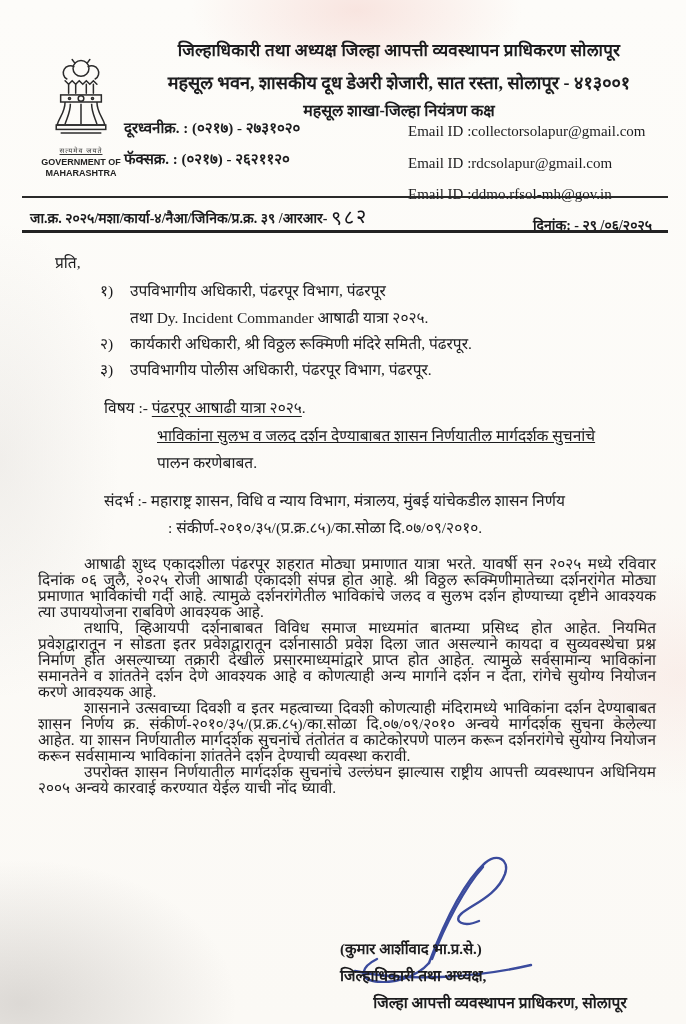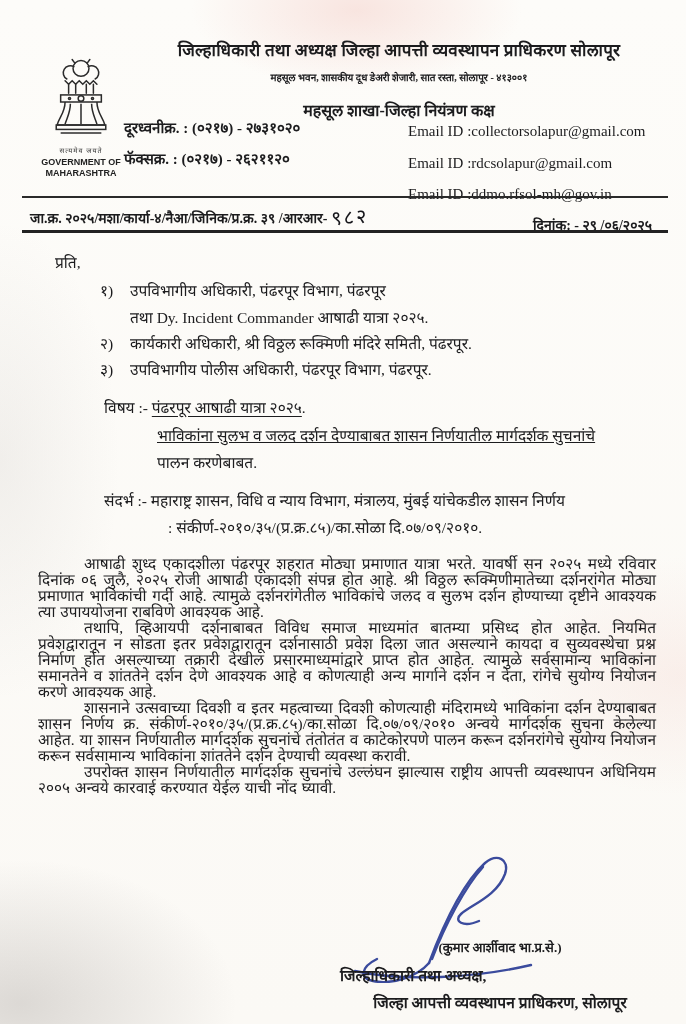--- a/index.html
+++ b/index.html
@@ -14,26 +14,26 @@
       radial-gradient(300px 200px at 3% 98%, rgba(110,102,98,0.22), transparent 72%),
       radial-gradient(160px 320px at 0% 45%, rgba(140,132,128,0.10), transparent 75%),
       linear-gradient(#fdfcf9,#fbf9f5);
   }
   .abs { position:absolute; }
   .b { font-weight:bold; }
   .center { text-align:center; }
 
   
   .lh-line1 { left:120px; right:8px; top:38px;  font-size:17px;   letter-spacing:0.2px; }
-  .lh-line2 { left:120px; right:8px; top:70px;  font-size:10px; }
+  .lh-line2 { left:120px; right:8px; top:70px;  font-size:18px; }
   .lh-line3 { left:120px; right:8px; top:99px;  font-size:16px; }
 
   .emblem-wrap { left:26px; top:56px; width:110px; text-align:center; }
   .emblem-wrap svg { display:block; margin:0 auto; }
-  .motto { font-size:7px; color:#333; letter-spacing:1px; margin-top:-2px; }
+  .motto { font-size:7px; color:#333; letter-spacing:1px; margin-top:-2px;text-decoration:underline; }
   .gov   { font-size:9px; font-weight:bold; font-family:"Liberation Sans",sans-serif; color:#222; line-height:11px; margin-top:2px; }
 
   .phone { left:124px; top:117px; font-size:15px; font-weight:bold; }
   .fax   { left:124px; top:148px; font-size:15px; font-weight:bold; }
   .emails{ left:408px; top:116px; font-size:15px; line-height:31.5px; }
 
   
   .rule-top    { left:22px; width:646px; top:196px; height:0; border-top:2px solid #2a2a2a; }
   .rule-bottom { left:22px; width:646px; top:230px; height:0; border-top:3px solid #222; }
   .refline { left:30px; top:202px; font-size:14px; font-weight:bold; white-space:nowrap; }
@@ -58,21 +58,21 @@
 
   
   .body-text { left:38px; top:556px; width:618px; }
   .body-text p {
     font-size:15.4px; line-height:16px; text-align:justify; text-indent:46px;
     word-spacing:1px;
   }
 
   
   .sig-ink { left:333px; top:851px; width:222px; height:132px; pointer-events:none; }
-  .sig-name  { left:340px; width:320px; top:938px; font-size:13px; font-weight:bold; text-align:center; }
+  .sig-name  { left:340px; width:320px; top:938px; font-size:15px; font-weight:bold; }
   .sig-post1 { left:340px; width:320px; top:964px; font-size:15.5px; font-weight:bold; text-align:left; }
   .sig-post2 { left:320px; width:360px; top:991px; font-size:15.5px; font-weight:bold; text-align:center; }
 </style>
 </head>
 <body>
 
 <div class="page">
 
   <div class="abs center b lh-line1">जिल्हाधिकारी तथा अध्यक्ष जिल्हा आपत्ती व्यवस्थापन प्राधिकरण सोलापूर</div>
   <div class="abs center b lh-line2">महसूल भवन, शासकीय दूध डेअरी शेजारी, सात रस्ता, सोलापूर - ४१३००१</div>

